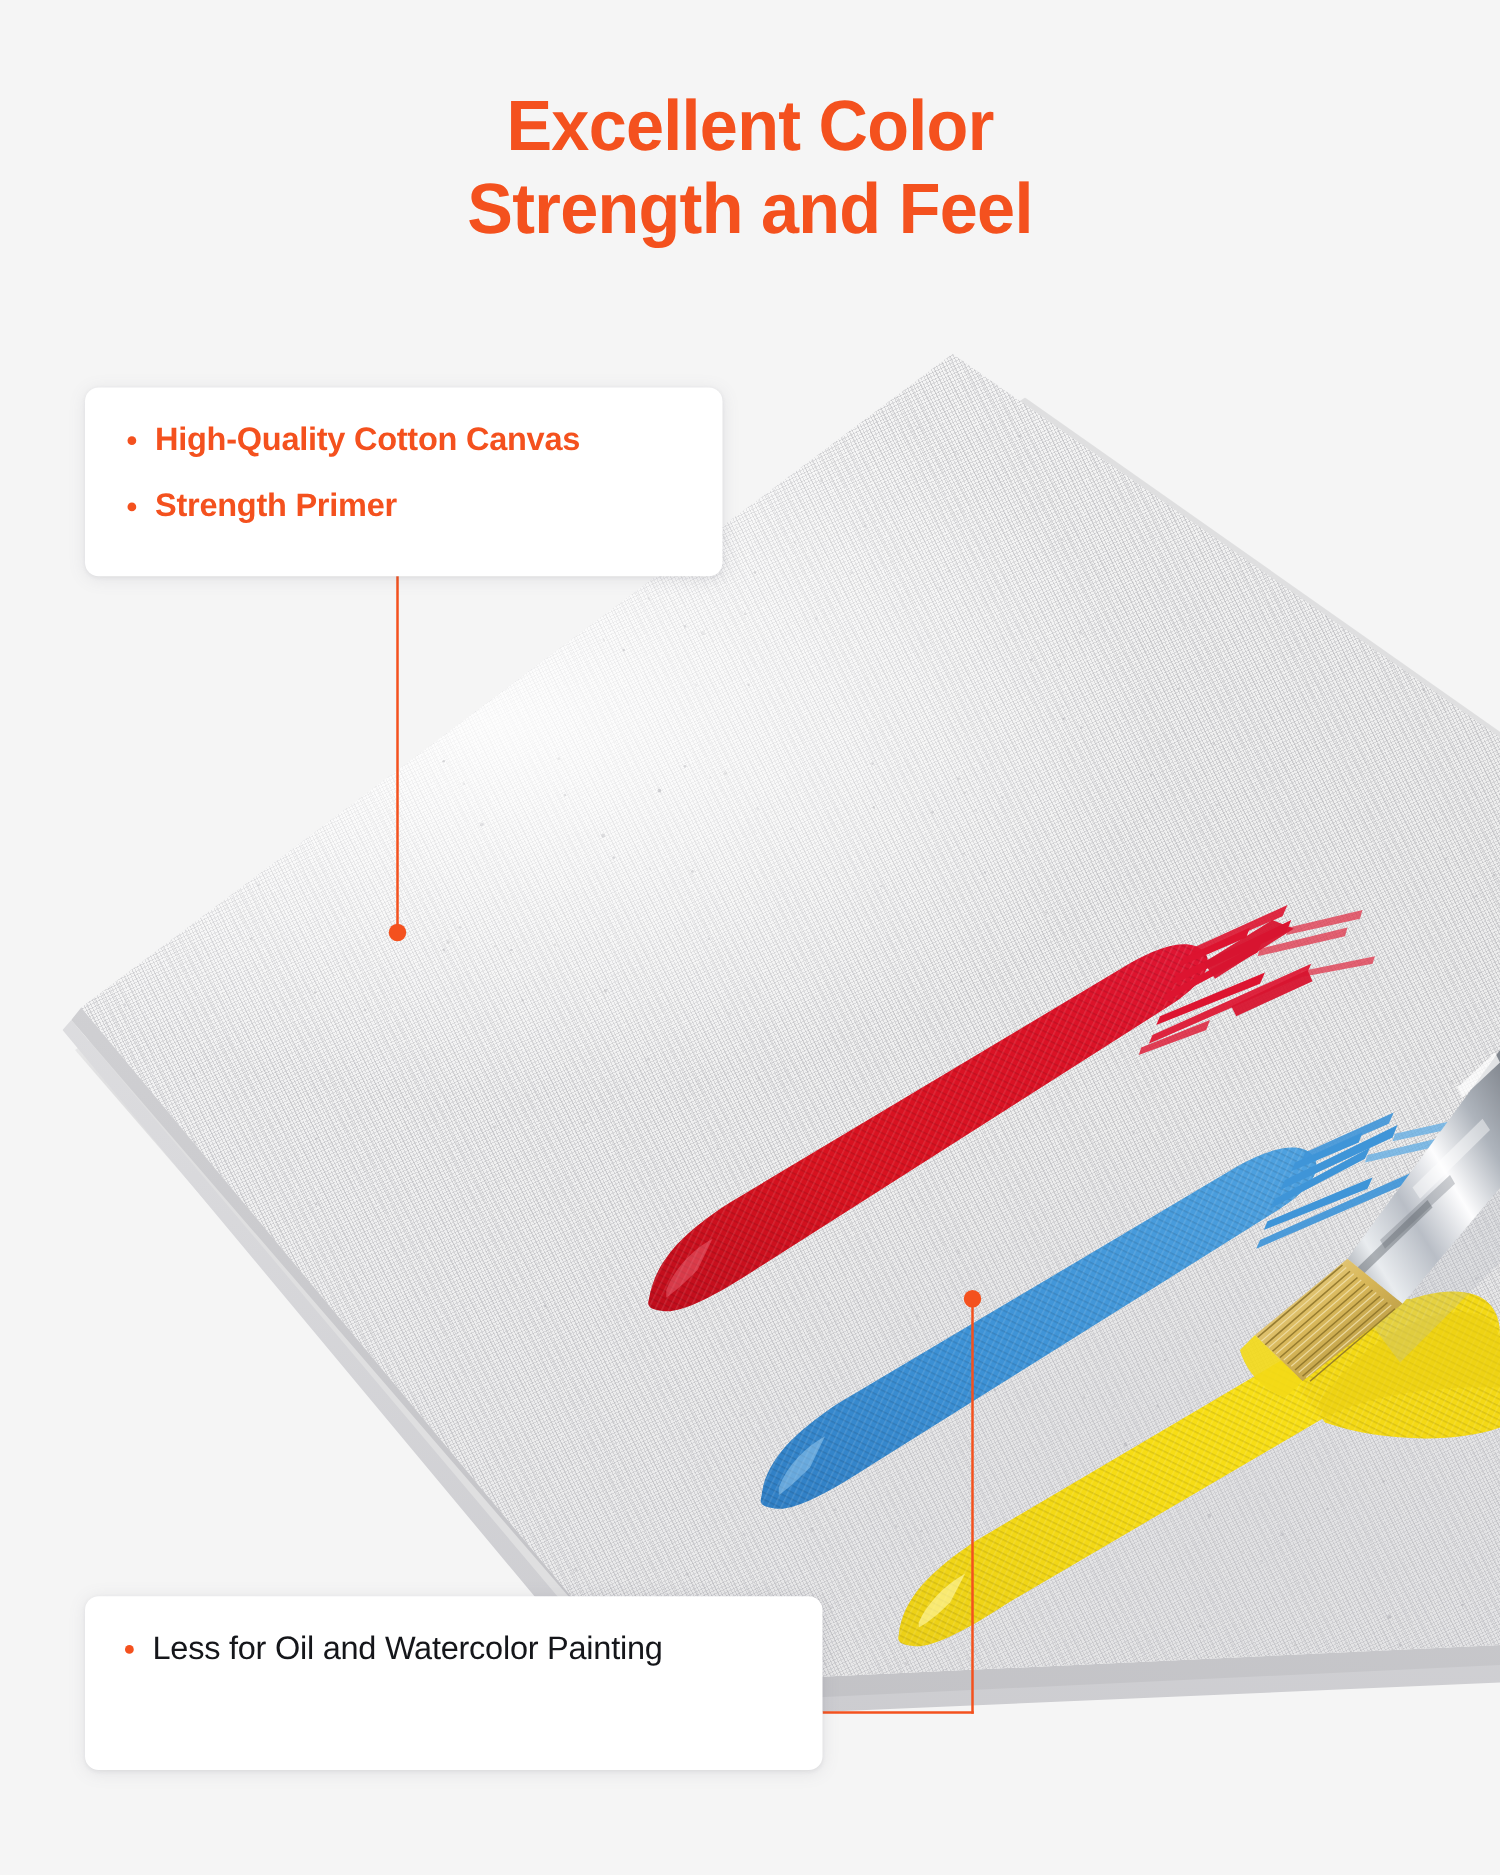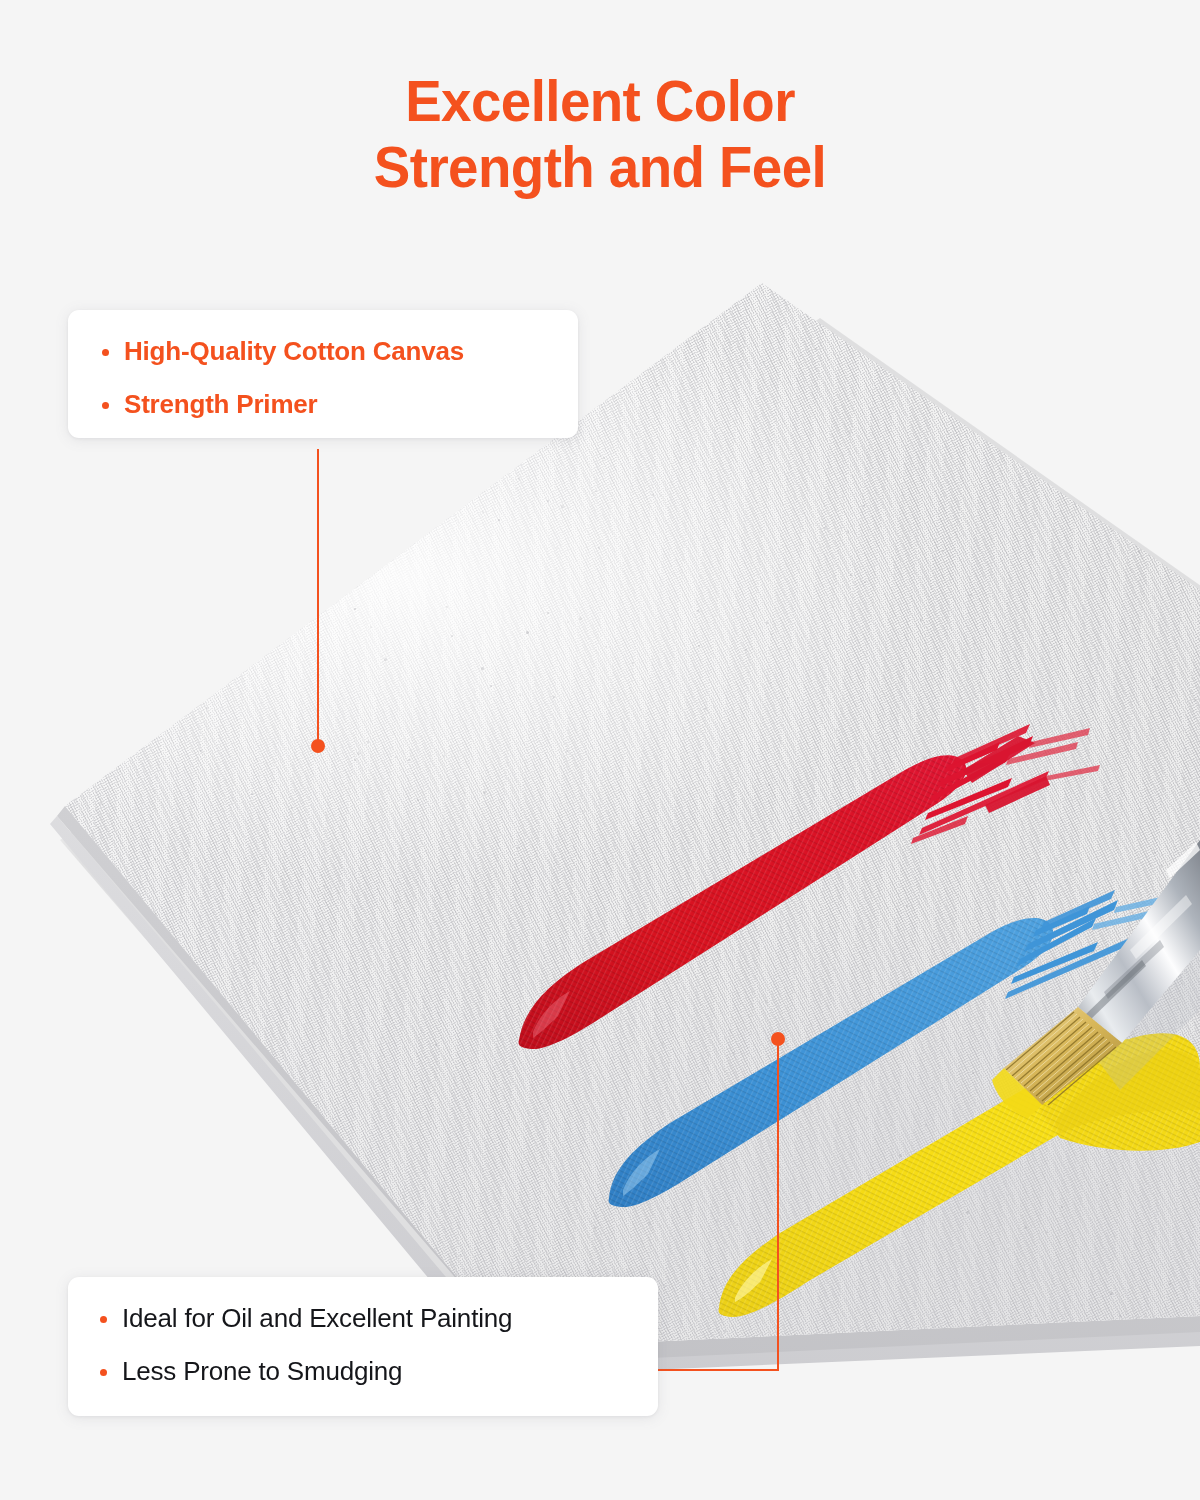--- a/index.html
+++ b/index.html
@@ -116,21 +116,21 @@
   
   .brush { position:absolute; left:0; top:0; width:1200px; height:1250px; pointer-events:none; }
 
   
   .card {
     position:absolute;
     background:#ffffff;
     border-radius:11px;
     box-shadow:0 2px 14px rgba(110,110,120,0.13), 0 1px 3px rgba(110,110,120,0.09);
   }
-  .card-top    { left:68px;  top:310px;  width:510px; height:128px; }
+  .card-top    { left:68px;  top:310px;  width:510px; height:151px; }
   .card-bottom { left:68px;  top:1277px; width:590px; height:139px; }
 
   .bullets { list-style:none; padding:26px 0 0 34px; }
   .bullets li {
     display:flex;
     align-items:baseline;
     margin-bottom:22px;
   }
   .bullets li:last-child { margin-bottom:0; }
   .dot {
@@ -648,22 +648,18 @@
         <span class="dot"></span>
         <span>Strength Primer</span>
       </li>
     </ul>
   </div>
 
   <div class="card card-bottom">
     <ul class="bullets">
       <li>
         <span class="dot"></span>
-        <span>Ideal for Oil and Excellent Painting</span>
-      </li>
-      <li>
-        <span class="dot"></span>
-        <span>Less Prone to Smudging</span>
+        <span>Less for Oil and Watercolor Painting</span>
       </li>
     </ul>
   </div>
 
 </div>
 
 </body></html>

